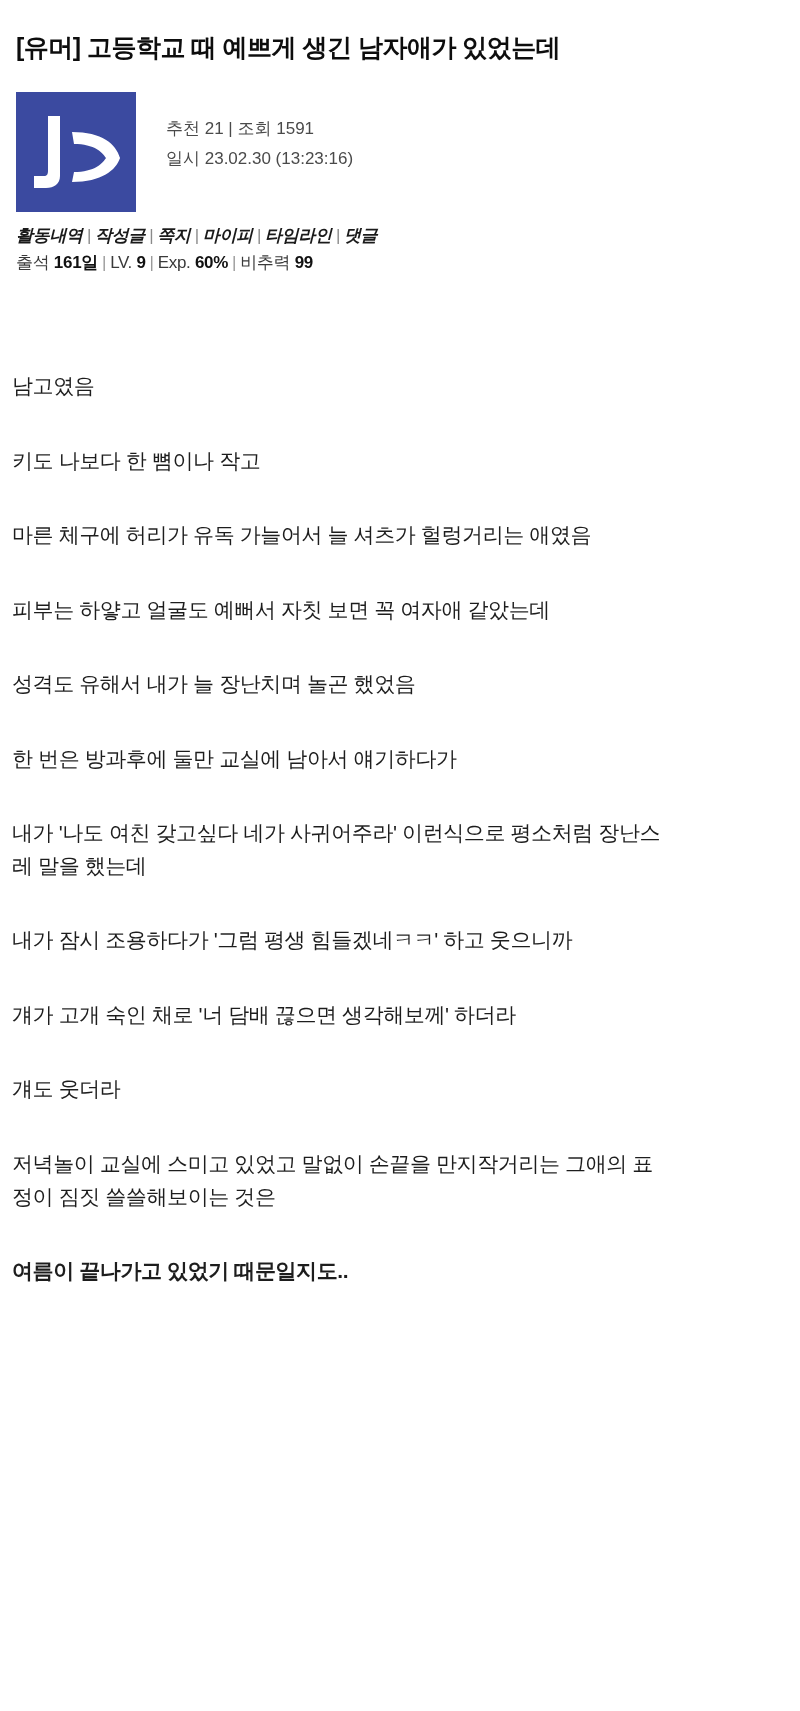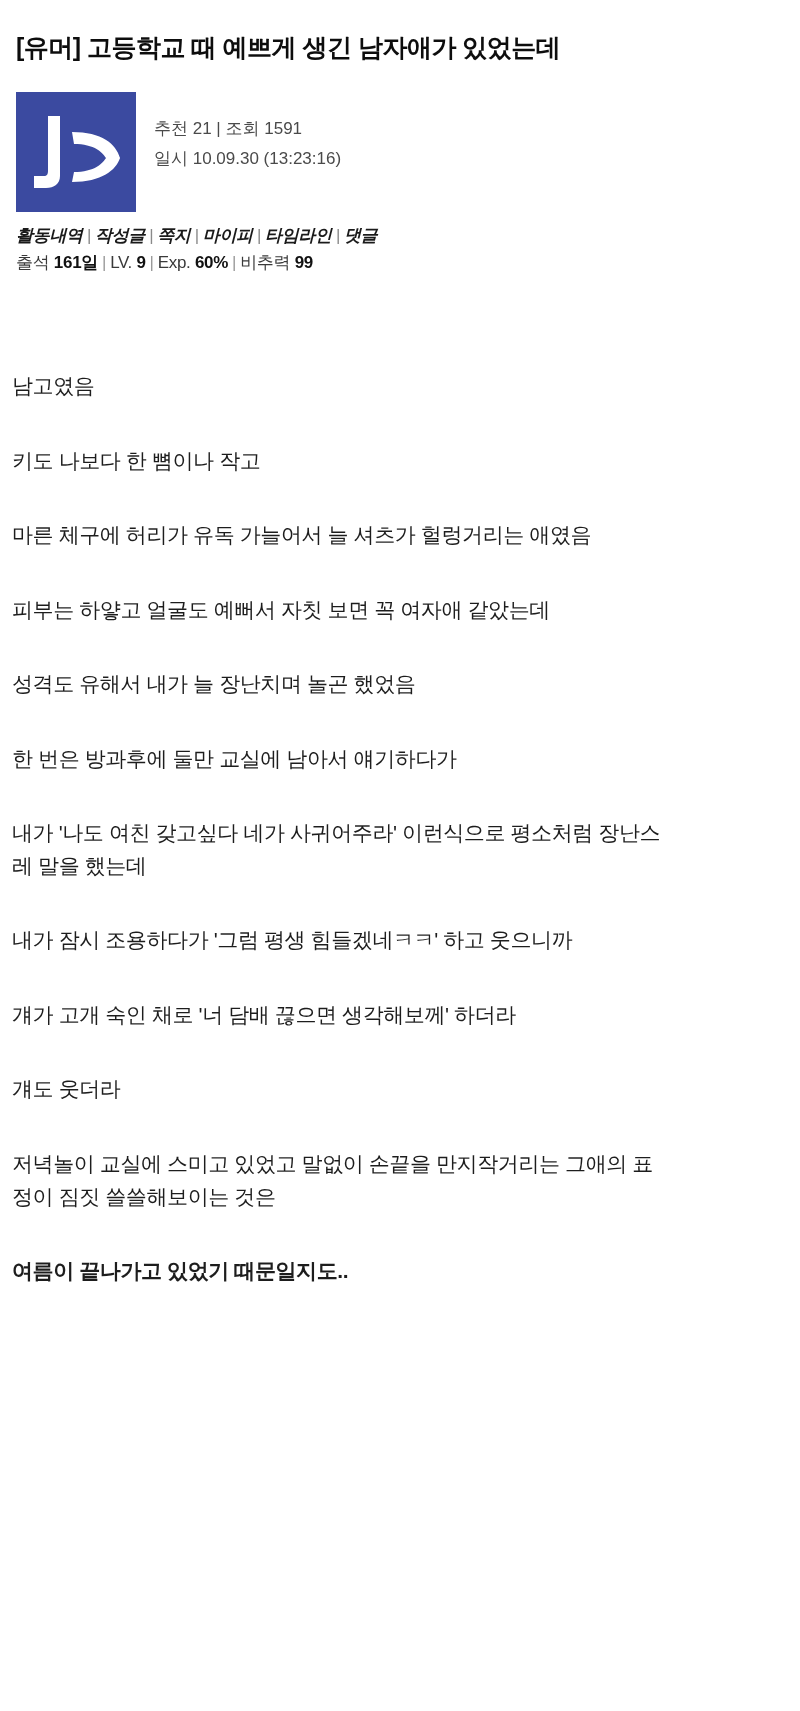--- a/index.html
+++ b/index.html
@@ -45,21 +45,21 @@
   }
   .avatar svg {
     display: block;
   }
   .meta-lines {
     padding-top: 22px;
     font-size: 17px;
     line-height: 1.75;
     color: #4a4a4a;
   }
-  .meta-lines .line { white-space: nowrap; }
+  .meta-lines .line { white-space: nowrap; margin-left: 12px; }
   
   .user-nav {
     padding: 12px 16px 0 16px;
     font-size: 17px;
     font-weight: bold;
     color: #1a1a1a;
     letter-spacing: -0.3px;
     font-style: italic;
   }
   .user-nav .sep {
@@ -108,21 +108,21 @@
         <svg width="120" height="120" viewBox="0 0 120 120" aria-hidden="true">
           <rect x="0" y="0" width="120" height="120" fill="#3b4aa0"></rect>
           <path d="M30 24 L44 24 L44 84 C44 92 38 96 30 96 L18 96 L18 84 L28 84 C31 84 32 82 32 79 L32 24 Z" fill="#ffffff"></path>
           <path d="M56 40 C86 40 100 52 104 66 L92 70 C88 60 78 52 58 52 Z" fill="#ffffff"></path>
           <path d="M56 90 C86 90 100 78 104 66 L92 62 C88 72 78 80 58 80 Z" fill="#ffffff"></path>
         </svg>
       </span>
     </div>
     <div class="meta-lines">
       <div class="line">추천 21 | 조회 1591</div>
-      <div class="line">일시 10.09.30 (13:23:16)</div>
+      <div class="line">일시 23.02.30 (13:23:16)</div>
     </div>
   </div>
 
   <div class="user-nav">
     <a href="#">활동내역</a><span class="sep">|</span><a href="#">작성글</a><span class="sep">|</span><a href="#">쪽지</a><span class="sep">|</span><a href="#">마이피</a><span class="sep">|</span><a href="#">타임라인</a><span class="sep">|</span><a href="#">댓글</a>
   </div>
 
   <div class="user-stats">
     <span>출석</span>
     <b>161일</b><span class="sep">|</span><span>LV.</span>

